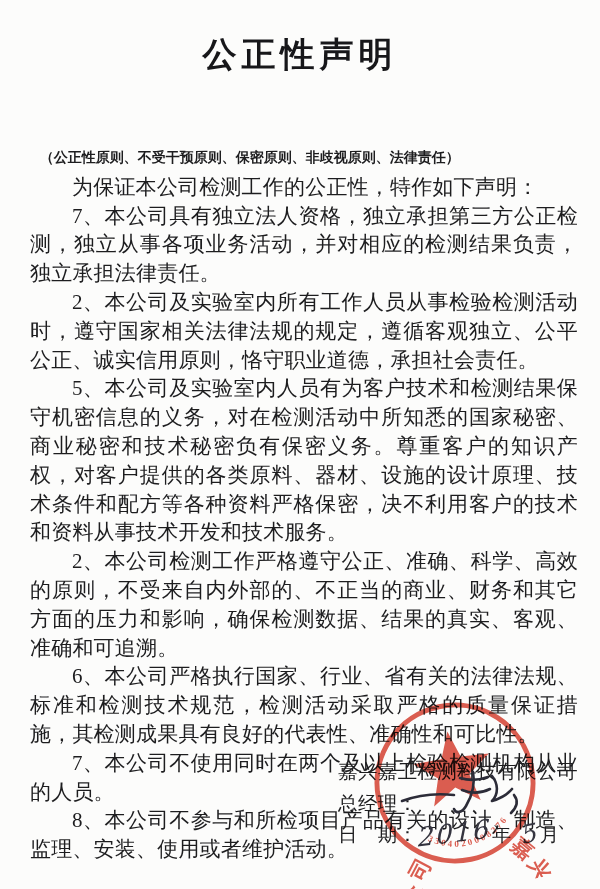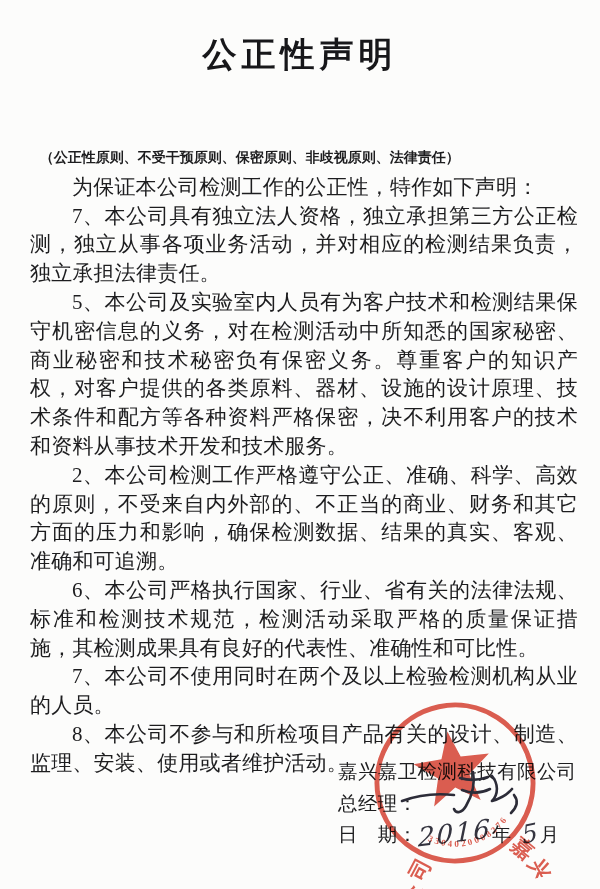--- a/index.html
+++ b/index.html
@@ -72,20 +72,21 @@
 <body>
 
 <div class="page">
 
   <h1 class="title">公正性声明</h1>
 
   <div class="body">
     <p class="subtitle">（公正性原则、不受干预原则、保密原则、非歧视原则、法律责任）</p>
     <p>为保证本公司检测工作的公正性，特作如下声明：</p>
     <p>7、本公司具有独立法人资格，独立承担第三方公正检测，独立从事各项业务活动，并对相应的检测结果负责，独立承担法律责任。</p>
+    <p>2、本公司及实验室内所有工作人员从事检验检测活动时，遵守国家相关法律法规的规定，遵循客观独立、公平公正、诚实信用原则，恪守职业道德，承担社会责任。</p>
     <p>5、本公司及实验室内人员有为客户技术和检测结果保守机密信息的义务，对在检测活动中所知悉的国家秘密、商业秘密和技术秘密负有保密义务。尊重客户的知识产权，对客户提供的各类原料、器材、设施的设计原理、技术条件和配方等各种资料严格保密，决不利用客户的技术和资料从事技术开发和技术服务。</p>
     <p>2、本公司检测工作严格遵守公正、准确、科学、高效的原则，不受来自内外部的、不正当的商业、财务和其它方面的压力和影响，确保检测数据、结果的真实、客观、准确和可追溯。</p>
     <p>6、本公司严格执行国家、行业、省有关的法律法规、标准和检测技术规范，检测活动采取严格的质量保证措施，其检测成果具有良好的代表性、准确性和可比性。</p>
     <p>7、本公司不使用同时在两个及以上检验检测机构从业的人员。</p>
     <p>8、本公司不参与和所检项目产品有关的设计、制造、监理、安装、使用或者维护活动。</p>
   </div>
 
   <div class="signoff">
     <div class="line">嘉兴嘉卫检测科技有限公司</div>
     <div class="line">

